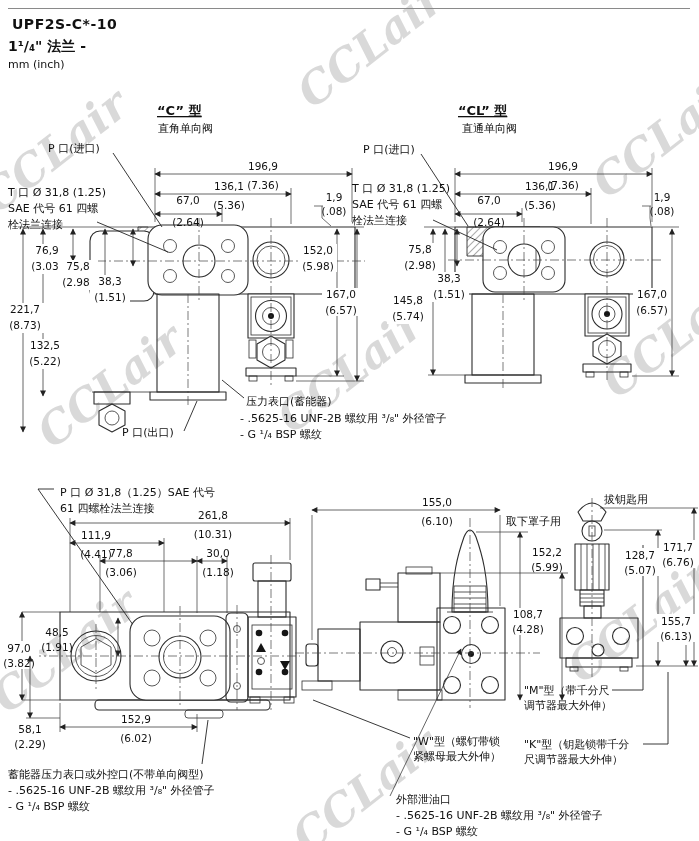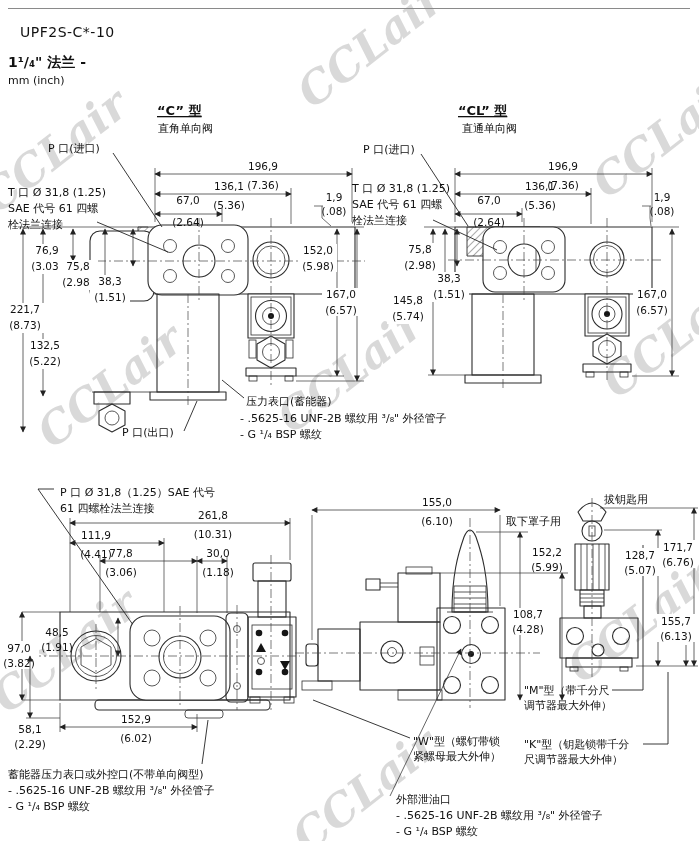--- a/index.html
+++ b/index.html
@@ -1,20 +1,20 @@
 <!DOCTYPE html>
 <html><head>
 <meta charset="utf-8">
 <style>
   html,body{margin:0;padding:0;background:#fff;}
   .page{position:relative;width:699px;height:841px;background:#fff;overflow:hidden;
         font-family:"DejaVu Sans","Liberation Sans",sans-serif;color:#111;}
   .rule{position:absolute;left:8px;top:8px;width:682px;height:0;border-top:1.4px solid #8a8a8a;}
   .title-block{position:absolute;left:8px;top:12px;line-height:1.25;}
-  .title-block .t1{font-size:14px;font-weight:normal;letter-spacing:.5px;margin:12px;}
+  .title-block .t1{font-size:14px;font-weight:bold;letter-spacing:.5px;margin:4px;}
   .title-block .t2{font-size:14px;font-weight:bold;margin:0;}
   .title-block .units{font-size:11px;font-weight:normal;margin-top:3px;}
   .wm{position:absolute;font-family:"DejaVu Serif","Liberation Serif",serif;
       font-style:italic;font-weight:bold;font-size:44px;color:rgba(120,120,120,.28);
       transform:rotate(-38deg);pointer-events:none;white-space:nowrap;}
   svg{position:absolute;left:0;top:0;}
   .o{fill:none;stroke:#2d2d2d;stroke-width:1.1;stroke-linejoin:round;}
   .ow{fill:#fff;stroke:#2d2d2d;stroke-width:1.1;stroke-linejoin:round;}
   .o2{fill:none;stroke:#2d2d2d;stroke-width:.8;}
   .cl{fill:none;stroke:#444;stroke-width:.7;stroke-dasharray:9 3 2 3;}

